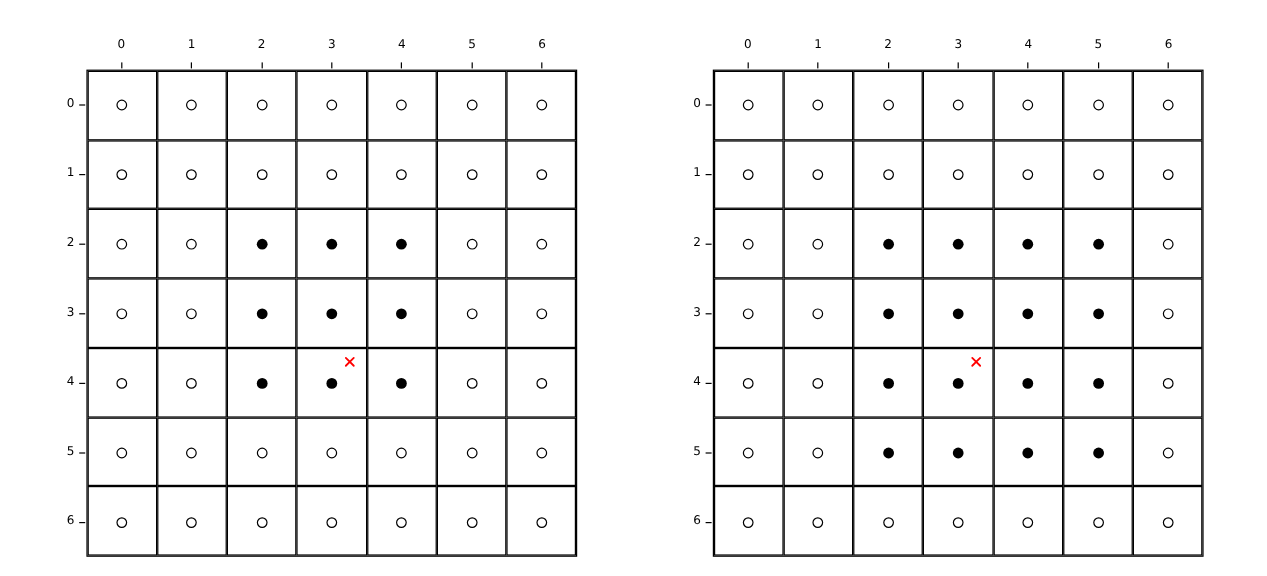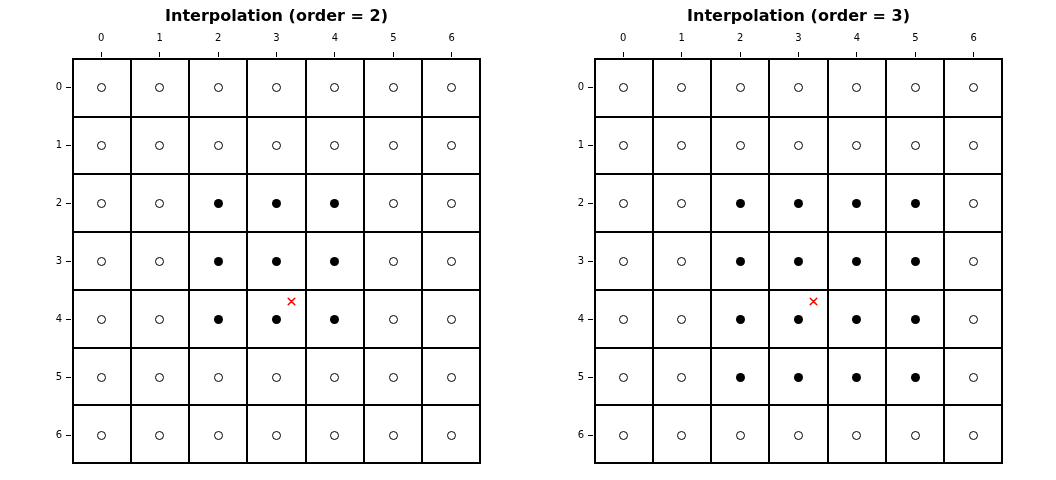--- a/index.html
+++ b/index.html
@@ -45,21 +45,20 @@
   .pt.open  { background: #ffffff; border: 1.5px solid #000000; }
   .pt.filled{ background: #000000; }
   .target { position: absolute; width: 9px; height: 9px; }
 </style>
 </head>
 <body>
 
 <div class="figure">
 
   <div class="panel panel-a">
-    <div class="plot-title">Interpolation (order = 2)</div>
     <div class="axes">
       <div class="grid" style="grid-template-columns: repeat(7, 1fr); grid-template-rows: repeat(7, 1fr);">
           <div class="cell"></div>
           <div class="cell"></div>
           <div class="cell"></div>
           <div class="cell"></div>
           <div class="cell"></div>
           <div class="cell"></div>
           <div class="cell"></div>
           <div class="cell"></div>
@@ -188,21 +187,20 @@
           <div class="pt open" style="left: 316.857px; top: 372.5px;"></div>
           <div class="pt open" style="left: 375.286px; top: 372.5px;"></div>
         </div>
       <svg class="target" viewBox="0 0 9 9" width="9" height="9" style="left: 214.607px; top: 239.1px;">
         <path d="M1.2 1.2 L7.8 7.8 M7.8 1.2 L1.2 7.8" stroke="#ff0000" stroke-width="1.5" fill="none" stroke-linecap="round"></path>
       </svg>
     </div>
   </div>
 
   <div class="panel panel-b">
-    <div class="plot-title">Interpolation (order = 3)</div>
     <div class="axes">
       <div class="grid" style="grid-template-columns: repeat(7, 1fr); grid-template-rows: repeat(7, 1fr);">
           <div class="cell"></div>
           <div class="cell"></div>
           <div class="cell"></div>
           <div class="cell"></div>
           <div class="cell"></div>
           <div class="cell"></div>
           <div class="cell"></div>
           <div class="cell"></div>

